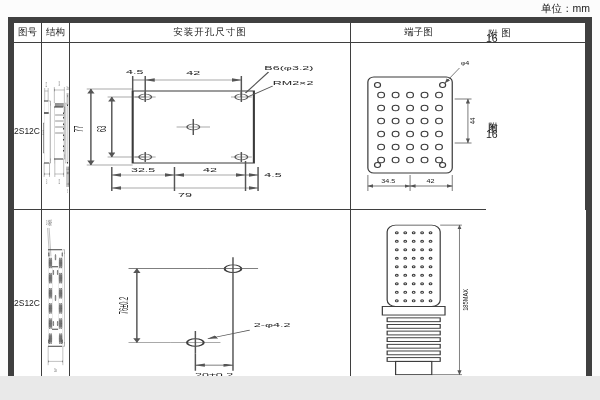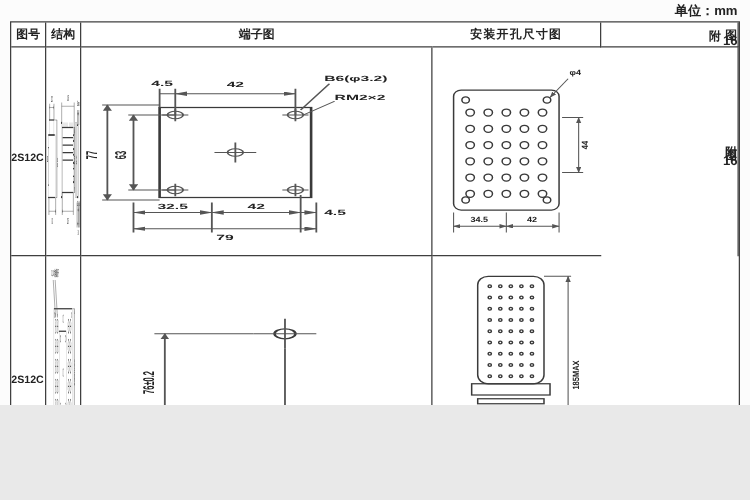--- a/index.html
+++ b/index.html
@@ -1,49 +1,49 @@
 <!DOCTYPE html>
 <html><head>
 <meta charset="utf-8">
 <style>
   html,body{margin:0;padding:0;background:#e9e9e9;}
-  .sheet{position:relative;width:600px;height:324px;background:#fcfcfc;font-family:"Liberation Sans",sans-serif;color:#222;font-weight:bold;}
+  .sheet{position:relative;width:600px;height:376px;background:#fcfcfc;font-family:"Liberation Sans",sans-serif;color:#222;}
   .unit{position:absolute;top:2px;right:10px;font-size:10.5px;}
   .tbl{position:absolute;left:8px;top:17px;width:584px;height:375px;display:grid;
        grid-template-columns:28px 28px 281px 135px 1fr;grid-template-rows:20px 167px 1fr;
-       border:1px solid #404040;box-sizing:border-box;background:#fff;}
+       border:6px solid #404040;box-sizing:border-box;background:#fff;}
   .cell{border-right:1px solid #3f3f3f;border-bottom:1px solid #3f3f3f;position:relative;overflow:hidden;}
   .lastc{border-right:none;}
   .lastr{border-bottom:none;}
   .hd{display:flex;align-items:center;justify-content:center;font-size:9.5px;}
   .sp{letter-spacing:7px;text-indent:7px;}
   .sp2{letter-spacing:1px;}
-  .figcell{display:flex;flex-direction:column;align-items:flex-end;justify-content:center;gap:8px;font-size:10.5px;}
+  .figcell{display:flex;flex-direction:column;align-items:flex-start;justify-content:center;gap:8px;font-size:10.5px;}
   .structcell{display:flex;flex-direction:row;align-items:center;padding:14px 0 5px;box-sizing:border-box;font-size:8.5px;}
   .vtext{writing-mode:vertical-lr;text-orientation:upright;letter-spacing:3px;font-size:9.5px;}
   .structcell .vtext{margin-top:9px;}
   .prod{margin-top:auto;font-size:6px;letter-spacing:-0.3px;white-space:nowrap;}
   svg{position:absolute;left:0;top:0;width:100%;height:100%;display:block;}
   svg text{font-family:"Liberation Sans",sans-serif;font-size:7px;fill:#222;}
   svg text.s6{font-size:6px;}
   .ln{stroke:#3a3a3a;fill:none;stroke-width:1;}
   .dim{stroke:#555;fill:none;stroke-width:0.7;}
 </style>
 </head>
 <body>
 
 <div class="sheet">
   <div class="unit">单位：mm</div>
 
   <div class="tbl">
 
     <div class="cell hd">图号</div>
     <div class="cell hd">结构</div>
+    <div class="cell hd sp2">安装开孔尺寸图</div>
     <div class="cell hd lastc">端子图</div>
-    <div class="cell hd sp2">安装开孔尺寸图</div>
 
     <div class="cell figcell">
       <span class="vtext">附图</span>
       <span>16</span>
     </div>
 
     <div class="cell structcell">
       <span>2S12C</span>
       <span class="vtext">凸出式板后接线</span>
       <span class="prod">JCK-10A/3</span>

